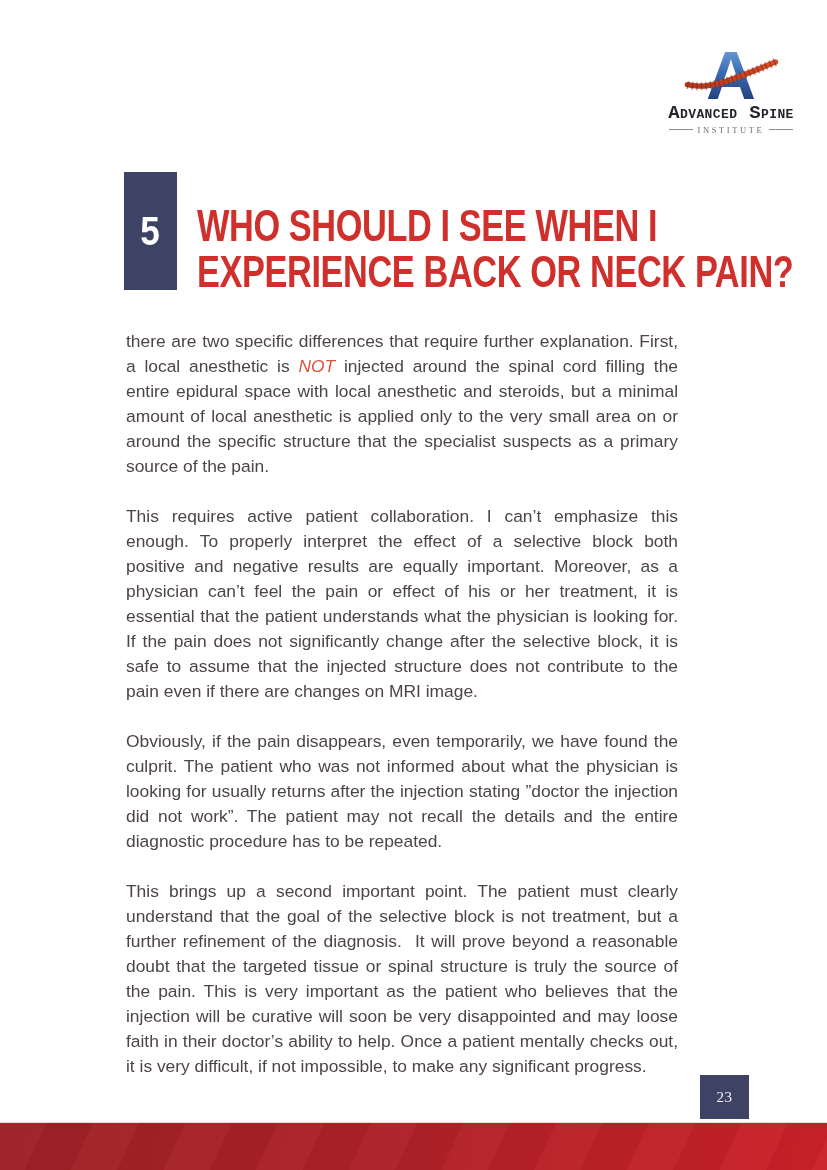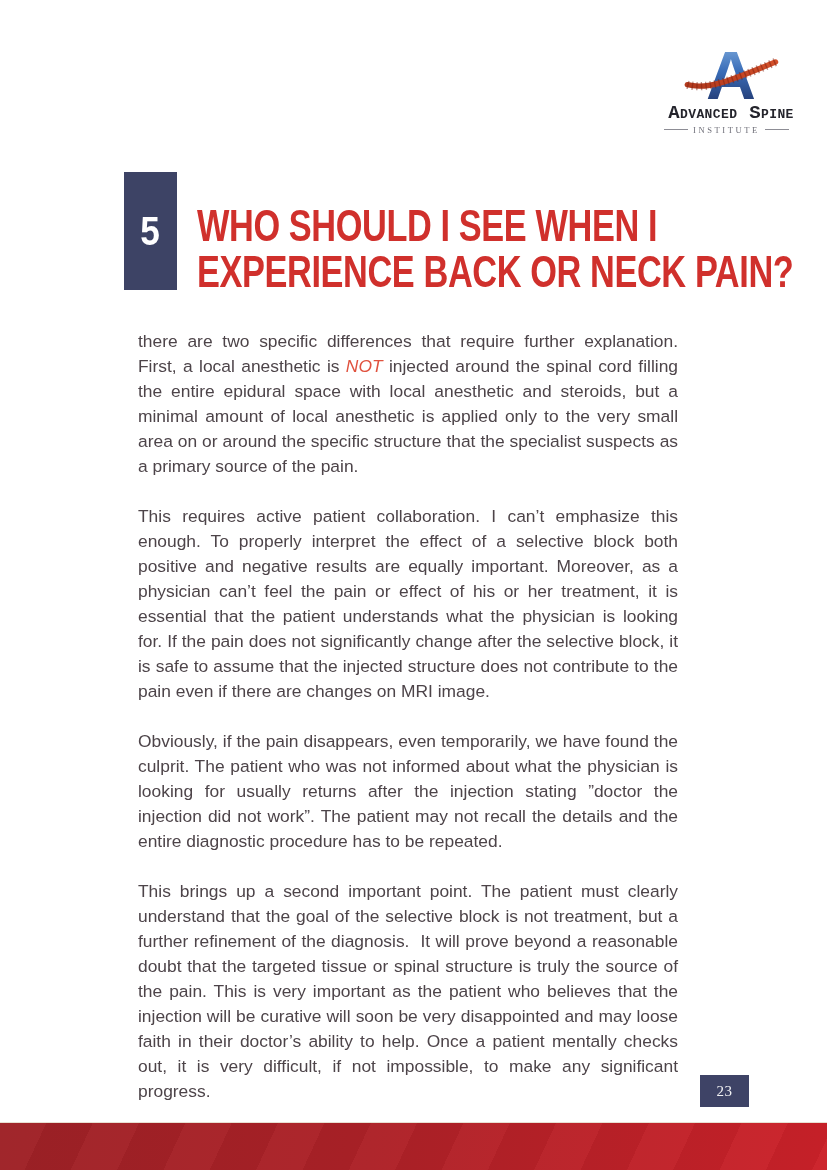--- a/index.html
+++ b/index.html
@@ -22,21 +22,21 @@
     font-family:Liberation Mono, monospace;
     font-variant:small-caps;
     font-weight:700;
     font-size:19px;
     letter-spacing:0.4px;
     color:#24242c;
     line-height:1.05;
     white-space:nowrap;
   }
   .logo-institute-row{
-    display:flex;align-items:center;
+    display:flex;align-items:center;justify-content:center;
     gap:5px;margin-top:1px;
   }
   .institute-rule{width:24px;height:1px;background:#8d8d95;}
   .logo-institute{
     font-family:"Liberation Serif", serif;
     font-size:8.5px;
     letter-spacing:2.6px;
     color:#6e6e78;
     white-space:nowrap;
   }
@@ -71,30 +71,30 @@
 
   
   .body-copy{
     position:absolute;
     left:122px;top:329px;width:556px;
     color:#4d4449;
     font-size:17.4px;
     line-height:25px;
     text-align:justify;
   }
-  .body-copy p{margin:0 0 25px 16px;}
+  .body-copy p{margin:0 0 25px 4px;}
   .not-emphasis{
     color:#e0523f;
     font-style:italic;
   }
 
   
   .page-number-box{
     position:absolute;
-    left:700px;top:1075px;width:49px;height:32px;
+    left:700px;top:1075px;width:49px;height:44px;
     background:#3e4366;
     display:flex;align-items:center;justify-content:center;
   }
   .page-number{
     color:#f2f2f4;
     font-family:"Liberation Serif", serif;
     font-size:15px;
     letter-spacing:0.5px;
   }
   .footer-bar{

